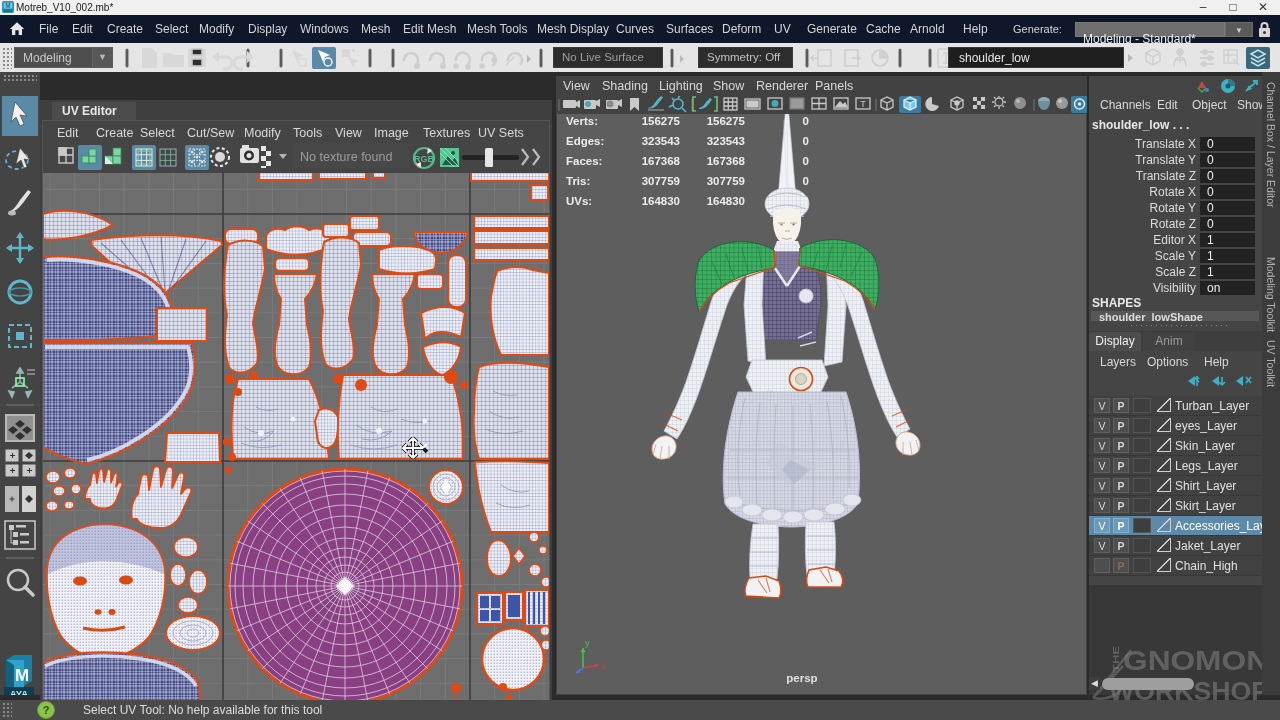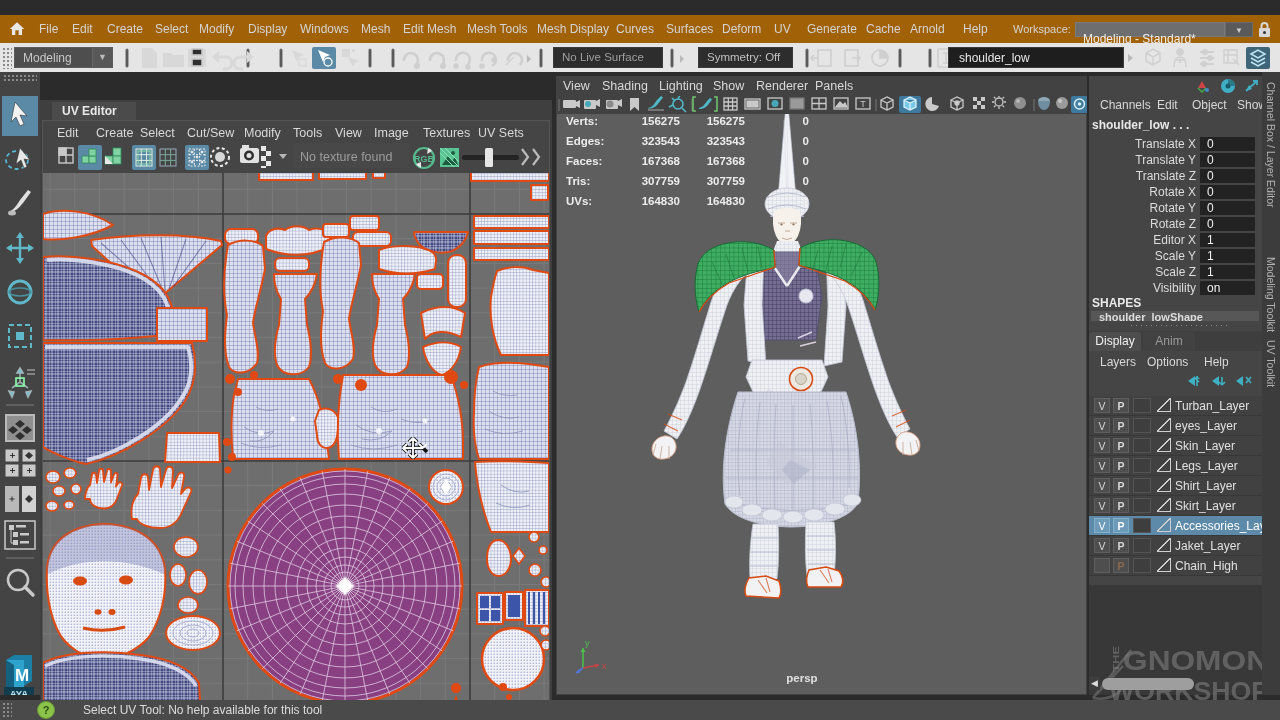--- a/index.html
+++ b/index.html
@@ -5,21 +5,21 @@
 * { margin:0; padding:0; box-sizing:border-box; }
 html,body { width:1280px; height:720px; overflow:hidden; background:#2b2b2b; }
 #root { position:absolute; left:0; top:0; width:1280px; height:720px;
   font-family:"Liberation Sans", sans-serif; color:#d6d6d6; }
 .abs { position:absolute; }
 
 #titlebar { left:0; top:0; width:1280px; height:15px; background:#f0f0f0; color:#1a1a1a; }
 #titlebar .txt { position:absolute; left:16px; top:1.5px; font-size:10px; }
 .winbtn { position:absolute; top:0px; color:#333; font-size:12px; width:30px; text-align:center; }
 
-#menubar { left:0; top:15px; width:1280px; height:28px; background:#a16207; font-size:12px; color:#d4d4d4; }
+#menubar { left:0; top:15px; width:1280px; height:28px; background:#0f172a; font-size:12px; color:#d4d4d4; }
 #menubar span.mi { position:absolute; top:7px; }
 
 #shelf { left:0; top:43px; width:1280px; height:29px; background:#e5e5e5; }
 .grip { position:absolute; width:10px; background-image:radial-gradient(circle, #8a8a8a 1px, transparent 1.2px); background-size:4px 4px; }
 .dd { position:absolute; background:#4e4e4e; border:1px solid #5c5c5c; color:#c8c8c8; font-size:12px; }
 .darkfield { position:absolute; background:#2d2d2d; color:#9f9f9f; font-size:11.5px; border:1px solid #3a3a3a; }
 
 #toolbox { left:0; top:72px; width:40px; height:623px; background:#444444; }
 #uvpanel { left:40px; top:72px; width:512px; height:623px; background:#3f3f3f;margin-top:28px; }
 #uvtab { position:absolute; left:12px; top:2px; width:84px; height:18px; background:#4b4b4b; color:#e8e8e8; font-size:12px; font-weight:bold; padding:2px 0 0 10px; }
@@ -50,20 +50,32 @@
 .lt { left:68px; width:14px; height:14px; background:linear-gradient(135deg, transparent 48%, #cfcfcf 48%, #cfcfcf 55%, transparent 55%); border-bottom:1.5px solid #cfcfcf; border-right:1.5px solid #cfcfcf; }
 .ln { left:86px; top:3px !important; color:#e0e0e0; font-size:12px; white-space:nowrap; }
 .lyrrow.sel { background:#5d8aa8; }
 .lyrrow.sel .lv, .lyrrow.sel .lp { background:#6d9ab8; border-color:#7fb0cc; color:#fff; }
 .lyrrow.sel .ln { color:#ffffff; }
 </style>
 </head>
 <body>
 <div id="root">
 
+  <div id="titlebar" class="abs">
+    <svg class="abs" style="left:2px;top:1px" width="12" height="12" viewBox="0 0 13 13">
+        <rect x="0" y="0" width="13" height="13" rx="2" fill="#2f94b8"></rect>
+        <rect x="2" y="2" width="9" height="6" rx="1" fill="#7fd2ec"></rect>
+        <text x="6.5" y="8" font-size="7" font-weight="bold" fill="#1a6d8c" text-anchor="middle">M</text>
+        <rect x="2" y="9" width="9" height="3" fill="#1d6e90"></rect>
+      </svg>
+    <div class="txt">Motreb_V10_002.mb*</div>
+    <div class="winbtn" style="left:1188px;">–</div>
+    <div class="winbtn" style="left:1218px;">□</div>
+    <div class="winbtn" style="left:1248px;">✕</div>
+  </div>
 
   <div id="menubar" class="abs">
     <svg class="abs" style="left:9px;top:6px" width="16" height="16" viewBox="0 0 19 18">
         <path d="M9.5 1 L18 9 H15.5 V16 H11.5 V10.5 H7.5 V16 H3.5 V9 H1 Z" fill="#e8e8e8"></path>
       </svg>
     <span class="mi" style="left:39px">File</span>
     <span class="mi" style="left:72px">Edit</span>
     <span class="mi" style="left:107px">Create</span>
     <span class="mi" style="left:155px">Select</span>
     <span class="mi" style="left:199px">Modify</span>
@@ -74,21 +86,21 @@
     <span class="mi" style="left:467px">Mesh Tools</span>
     <span class="mi" style="left:537px">Mesh Display</span>
     <span class="mi" style="left:616px">Curves</span>
     <span class="mi" style="left:666px">Surfaces</span>
     <span class="mi" style="left:722px">Deform</span>
     <span class="mi" style="left:774px">UV</span>
     <span class="mi" style="left:807px">Generate</span>
     <span class="mi" style="left:866px">Cache</span>
     <span class="mi" style="left:910px">Arnold</span>
     <span class="mi" style="left:963px">Help</span>
-    <span class="mi" style="left:1013px;font-size:11px;top:8px">Workspace:</span>
+    <span class="mi" style="left:1013px;font-size:11px;top:8px">Generate:</span>
     <span class="abs" style="left:1075px;top:7px;width:150px;height:15px;background:#6e6e6e;border:1px solid #7a7a7a;color:#f0f0f0;font-size:12px;padding:9px 0 0 7px;">Modeling - Standard*</span>
     <span class="abs" style="left:1225px;top:7px;width:28px;height:15px;background:#5a5a5a;border:1px solid #6a6a6a;color:#ccc;font-size:8px;text-align:center;padding-top:3px;">▼</span>
     <svg class="abs" style="left:1258px;top:6px" width="13" height="17" viewBox="0 0 13 17">
         <rect x="1" y="7" width="11" height="9" rx="1" fill="#d8d8d8"></rect>
         <path d="M3.5 7 V5 a3 3 0 0 1 6 0 V7" stroke="#d8d8d8" stroke-width="2" fill="none"></path>
         <circle cx="6.5" cy="11.5" r="1.5" fill="#333"></circle>
       </svg>
 
   </div>
 

